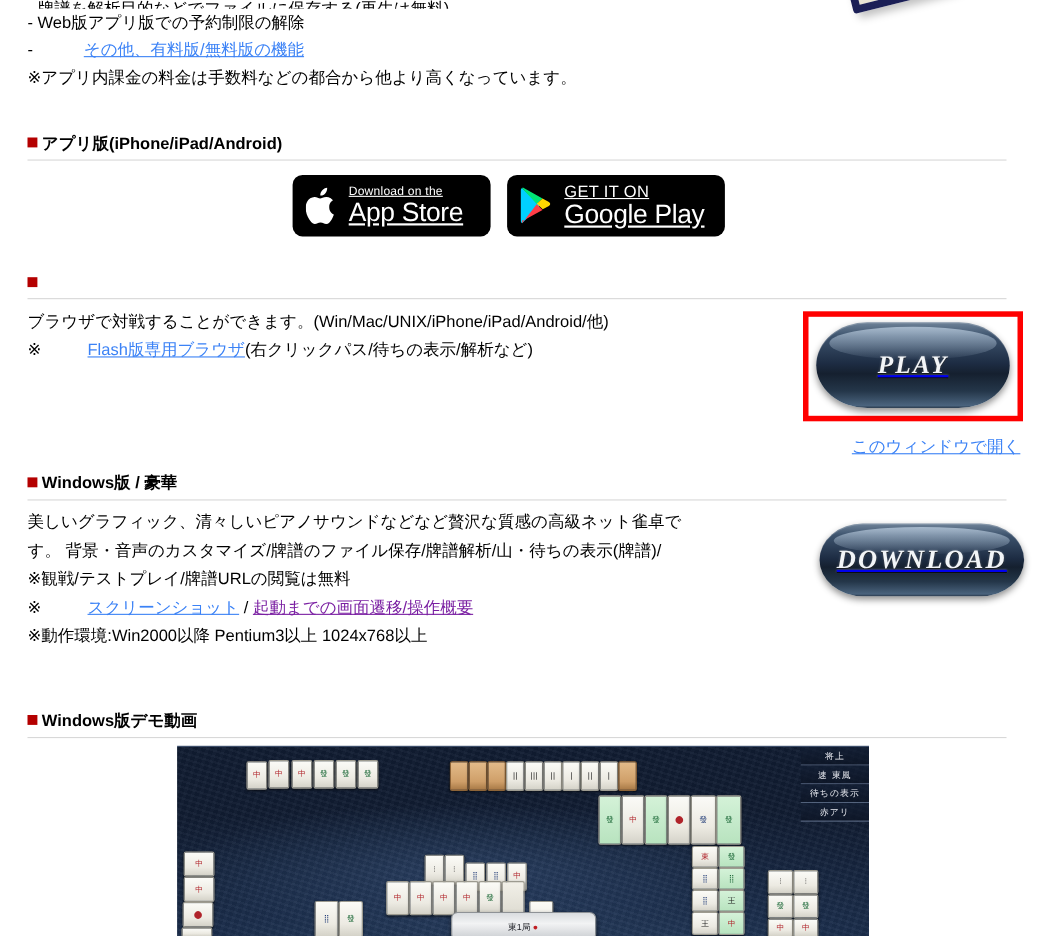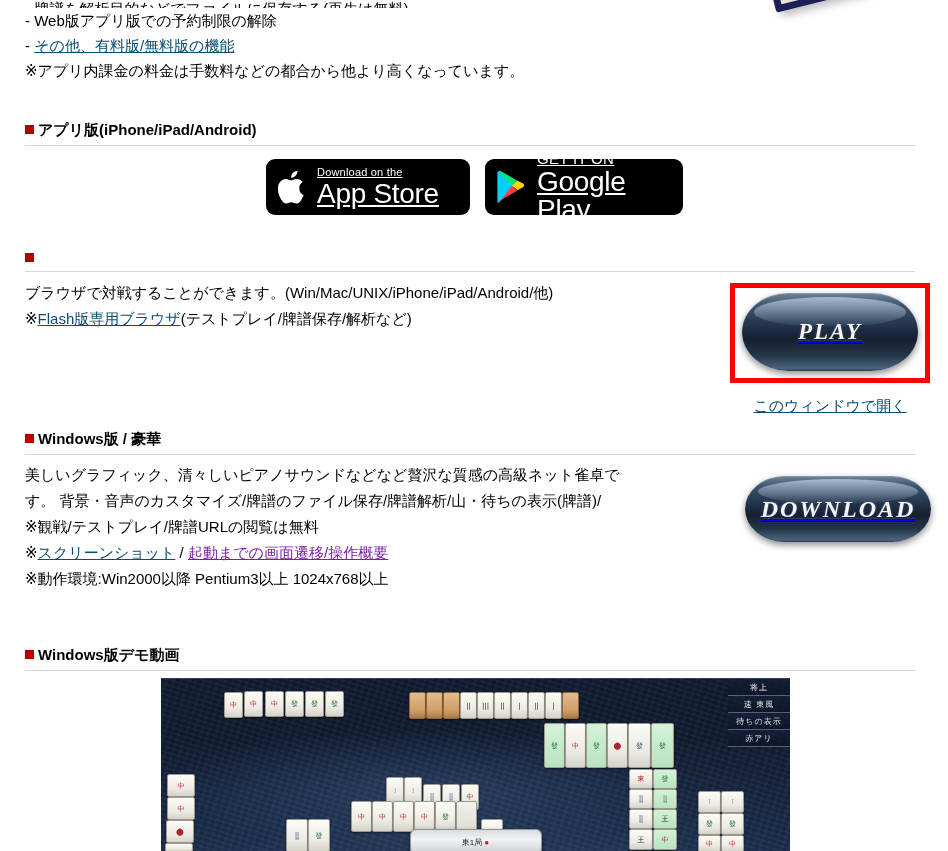--- a/index.html
+++ b/index.html
@@ -25,22 +25,23 @@
     width: 660px;
   }
   .bullets .row {
     line-height: 25px;
     height: 25px;
     white-space: nowrap;
     font-size: 15px;
   }
   .bullets .row.clip { overflow: hidden; height: 12px; line-height: 25px; }
   a.lnk {
-    color: #0c4a6e;
+    color: #3b82f6;
     text-decoration: underline;
+    margin-left: 42px;
   }
   a.purp { color: #7a1fa2; text-decoration: underline; }
 
   .note { line-height: 26px; font-size: 15px; white-space: nowrap; }
 
   
   .sect { position: absolute; }
   .sect-head {
     font-weight: bold;
     font-size: 15px;
@@ -76,32 +77,32 @@
   }
   .badge {
     background: #000000;
     border-radius: 9px;
     height: 56px;
     display: flex;
     align-items: center;
     padding: 0 14px 0 12px;
     color: #ffffff;
   }
-  .badge.appstore { width: 204px; text-decoration: underline; }
+  .badge.appstore { width: 180px; text-decoration: underline; }
   .badge.gplay { width: 198px; }
   .badge .glyph { flex: 0 0 auto; display:flex; align-items:center; justify-content:center; }
   .badge .txt { margin-left: 9px; line-height: 1; }
   .badge .small {
     font-size: 11px;
     letter-spacing: .2px;
     display: block;
     margin-bottom: 2px;
   }
   .badge .big {
-    font-size: 28px;
+    font-size: 24px;
     font-weight: normal;
     display: block;
     letter-spacing: -.3px;
   }
   .badge.gplay .small { font-size: 15px; letter-spacing: .3px; }
 
   
   .glossy {
     border-radius: 50px/42px;
     background:
@@ -327,21 +328,21 @@
   </div>
 
   <div class="sect" style="left:25px; top:249px;">
     <div class="sect-head">
       <span class="sq"></span>
     </div>
     <div class="rule"></div>
     <div class="body-text" style="padding-top:8px;">
       <div class="ln">ブラウザで対戦することができます。(Win/Mac/UNIX/iPhone/iPad/Android/他)</div>
       <div class="ln">
-        <span>※</span><a class="lnk" href="#">Flash版専用ブラウザ</a><span>(テストプレイ/牌譜保存/解析など)</span>
+        <span>※</span><a class="lnk" href="#">Flash版専用ブラウザ</a><span>(右クリックパス/待ちの表示/解析など)</span>
       </div>
     </div>
   </div>
 
   <div class="play-wrap">
     <a class="glossy play-btn" href="#">
       <span class="lbl">PLAY</span>
     </a>
   </div>
   <div class="open-here">

